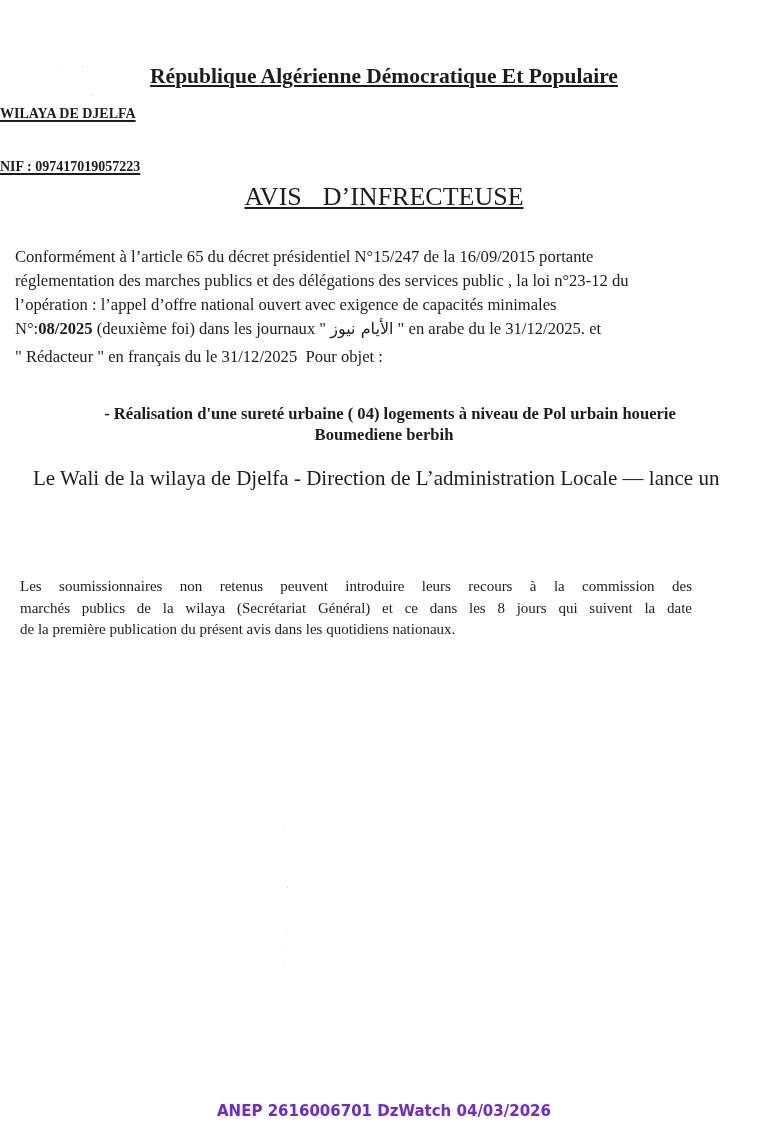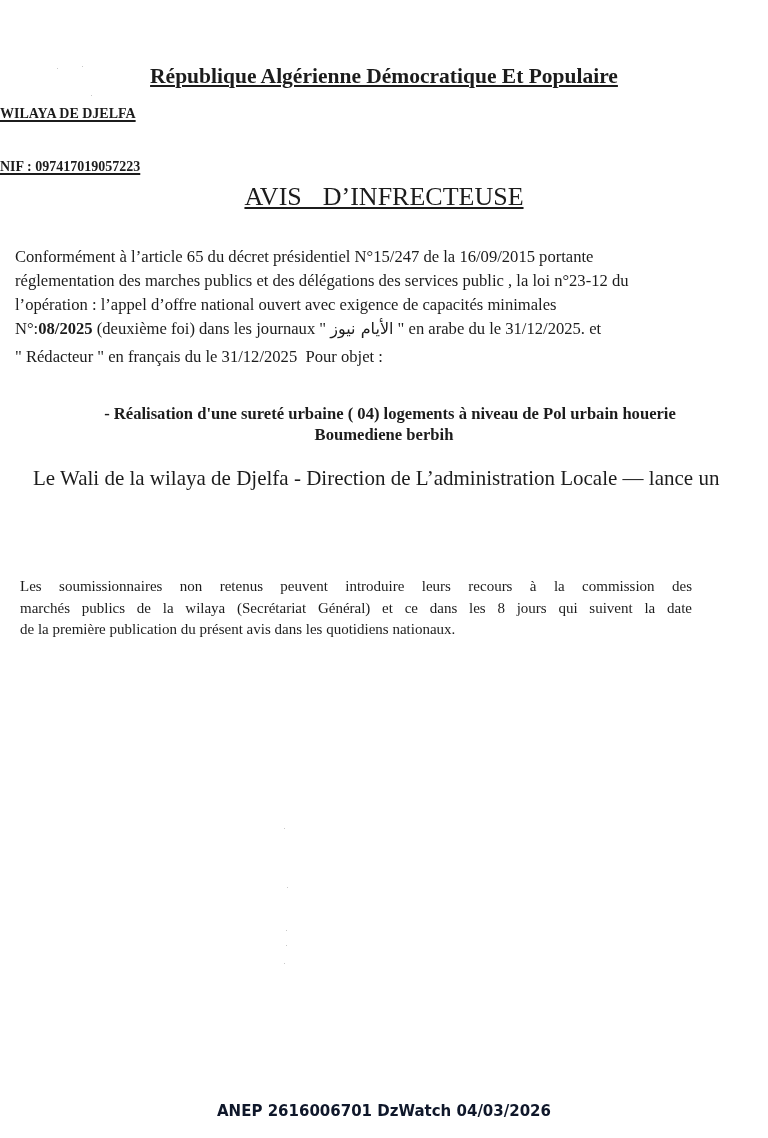--- a/index.html
+++ b/index.html
@@ -114,21 +114,21 @@
     .recours .rl.last { text-align-last: left; }
 
     .footer {
       position: absolute;
       left: 0; right: 0;
       top: 1102px;
       text-align: center;
       font-family: "DejaVu Sans", sans-serif;
       font-size: 15px;
       font-weight: bold;
-      color: #0f172a;
+      color: #6d28d9;
     }
 
     .speck {
       position: absolute;
       width: 1px; height: 1px;
       background: #c8c8c8;
     }
   </style>
 </head>
 <body>

